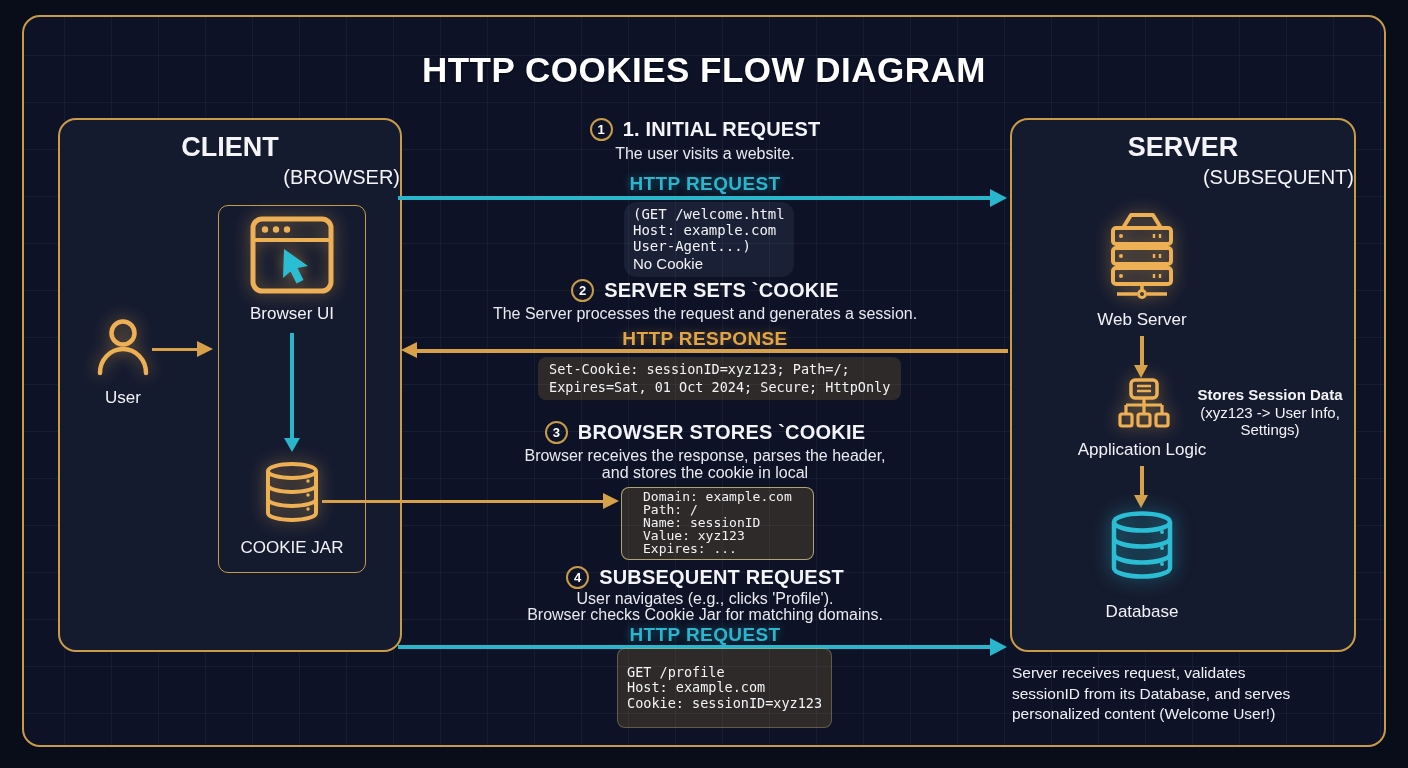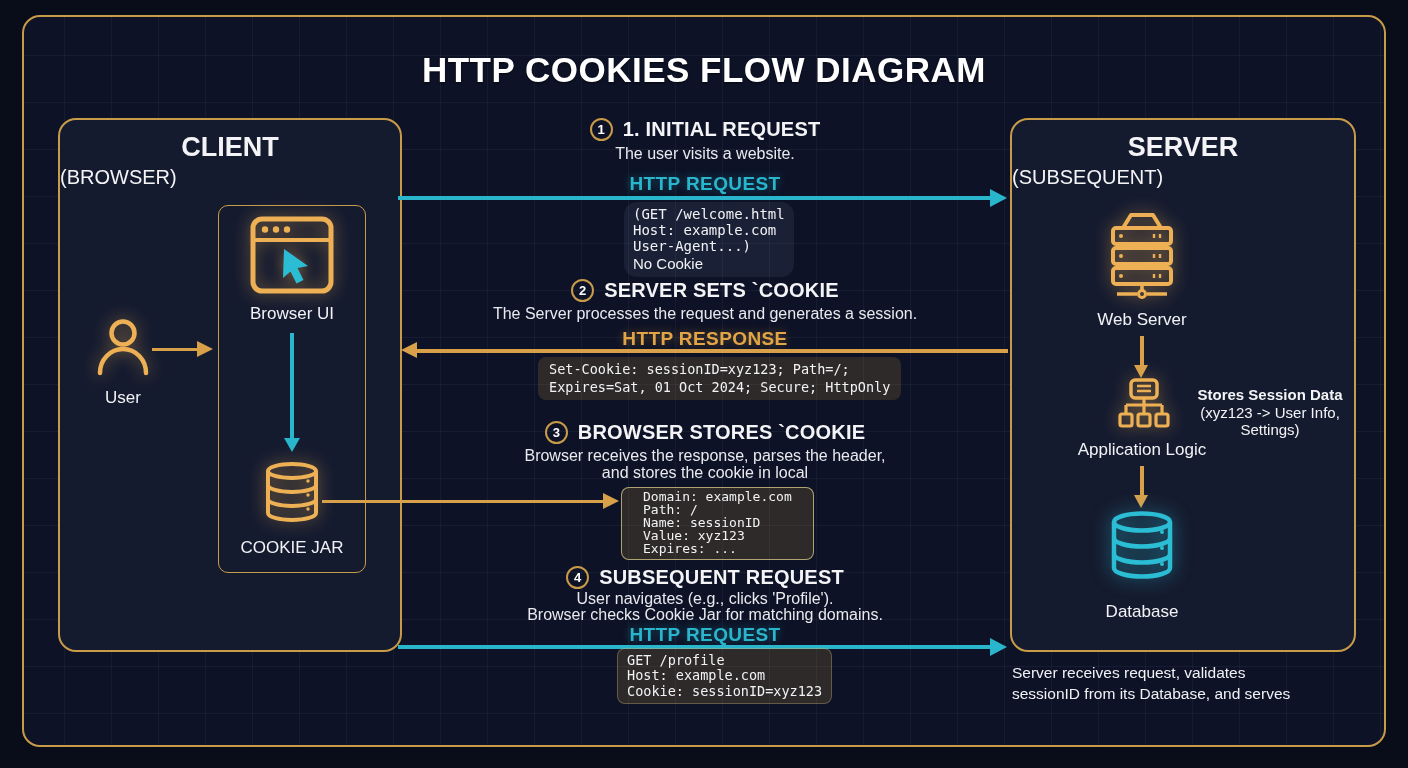--- a/index.html
+++ b/index.html
@@ -21,21 +21,21 @@
     font-size:35px; font-weight:700; letter-spacing:0.5px; color:#ffffff;
     text-shadow:0 1px 2px rgba(0,0,0,0.6);
   }
   .panel {
     position:absolute; border:2px solid #c89b48; border-radius:18px;
     background:#151b2f;
   }
   .panel-client { left:58px; top:118px; width:340px; height:530px; }
   .panel-server { left:1010px; top:118px; width:342px; height:530px; }
   .panel-title { position:absolute; top:12px; left:0; right:0; text-align:center; font-size:27px; font-weight:700; }
-  .panel-sub   { position:absolute; top:46px; left:0; right:0; text-align:left; font-size:20px; font-weight:400; }
+  .panel-sub   { position:absolute; top:46px; left:0; right:0; text-align:right; font-size:20px; font-weight:400; }
   .subbox {
     position:absolute; left:158px; top:85px; width:146px; height:366px;
     border:1.5px solid #c89b48; border-radius:10px; background:#151b2f;
   }
   .lbl { position:absolute; text-align:center; font-size:17px; color:#f1f2f5; }
   .glow-gold { filter:drop-shadow(0 0 8px rgba(238,176,84,0.55)); }
   .glow-teal { filter:drop-shadow(0 0 9px rgba(43,189,212,0.6)); }
 
   
   .step-head { position:absolute; left:420px; width:570px; display:flex; justify-content:center; align-items:center; gap:10px; }
@@ -66,21 +66,21 @@
     border-top:13px solid #d9a04a; border-left:7.8px solid transparent; border-right:7.8px solid transparent; }
 
   
   .code { position:absolute; font-family:"DejaVu Sans Mono", monospace; color:#f2f3f5; }
   .code .ln { white-space:pre; }
   .code-gray { background:rgba(146,162,199,0.10); border-radius:13px; padding:4px 9px; font-size:14px; line-height:16px; }
   .code-gray .note-line { font-family:"Liberation Sans", sans-serif; font-size:15px; line-height:19px; }
   .code-olive { background:rgba(226,165,70,0.16); border-radius:8px; }
   .code-s2 { padding:4px 11px; font-size:13.5px; line-height:17.5px; }
   .code-s3 { padding:3px 21px; font-size:13px; line-height:12.9px; border:1px solid rgba(199,184,127,0.85); }
-  .code-s4 { padding:4px 9px; font-size:13.5px; line-height:15.3px; border:1px solid rgba(199,184,127,0.35); }
+  .code-s4 { padding:16px 9px; font-size:13.5px; line-height:15.3px; border:1px solid rgba(199,184,127,0.35); }
 
   .session-note { position:absolute; left:174px; top:266px; width:168px; text-align:center; font-size:15px; line-height:1.18; }
   .session-note .b { font-weight:700; }
   .footer-note { position:absolute; left:1012px; top:663px; width:332px; font-size:15.5px; line-height:1.33; color:#f0f1f4; }
 </style>
 </head>
 <body>
 
 <div class="stage">
   <div class="frame"></div>
@@ -228,14 +228,15 @@
   <div class="h-arrow teal head-right-teal" style="left:398px;top:645px;width:593px"></div>
   <div class="code code-olive code-s4" style="left:617px;top:648px">
     <div class="ln">GET /profile</div>
     <div class="ln">Host: example.com</div>
     <div class="ln">Cookie: sessionID=xyz123</div>
   </div>
 
   <div class="footer-note">
     <div>Server receives request, validates</div>
     <div>sessionID from its Database, and serves</div>
+    <div>personalized content (Welcome User!)</div>
   </div>
 </div>
 
 </body></html>

